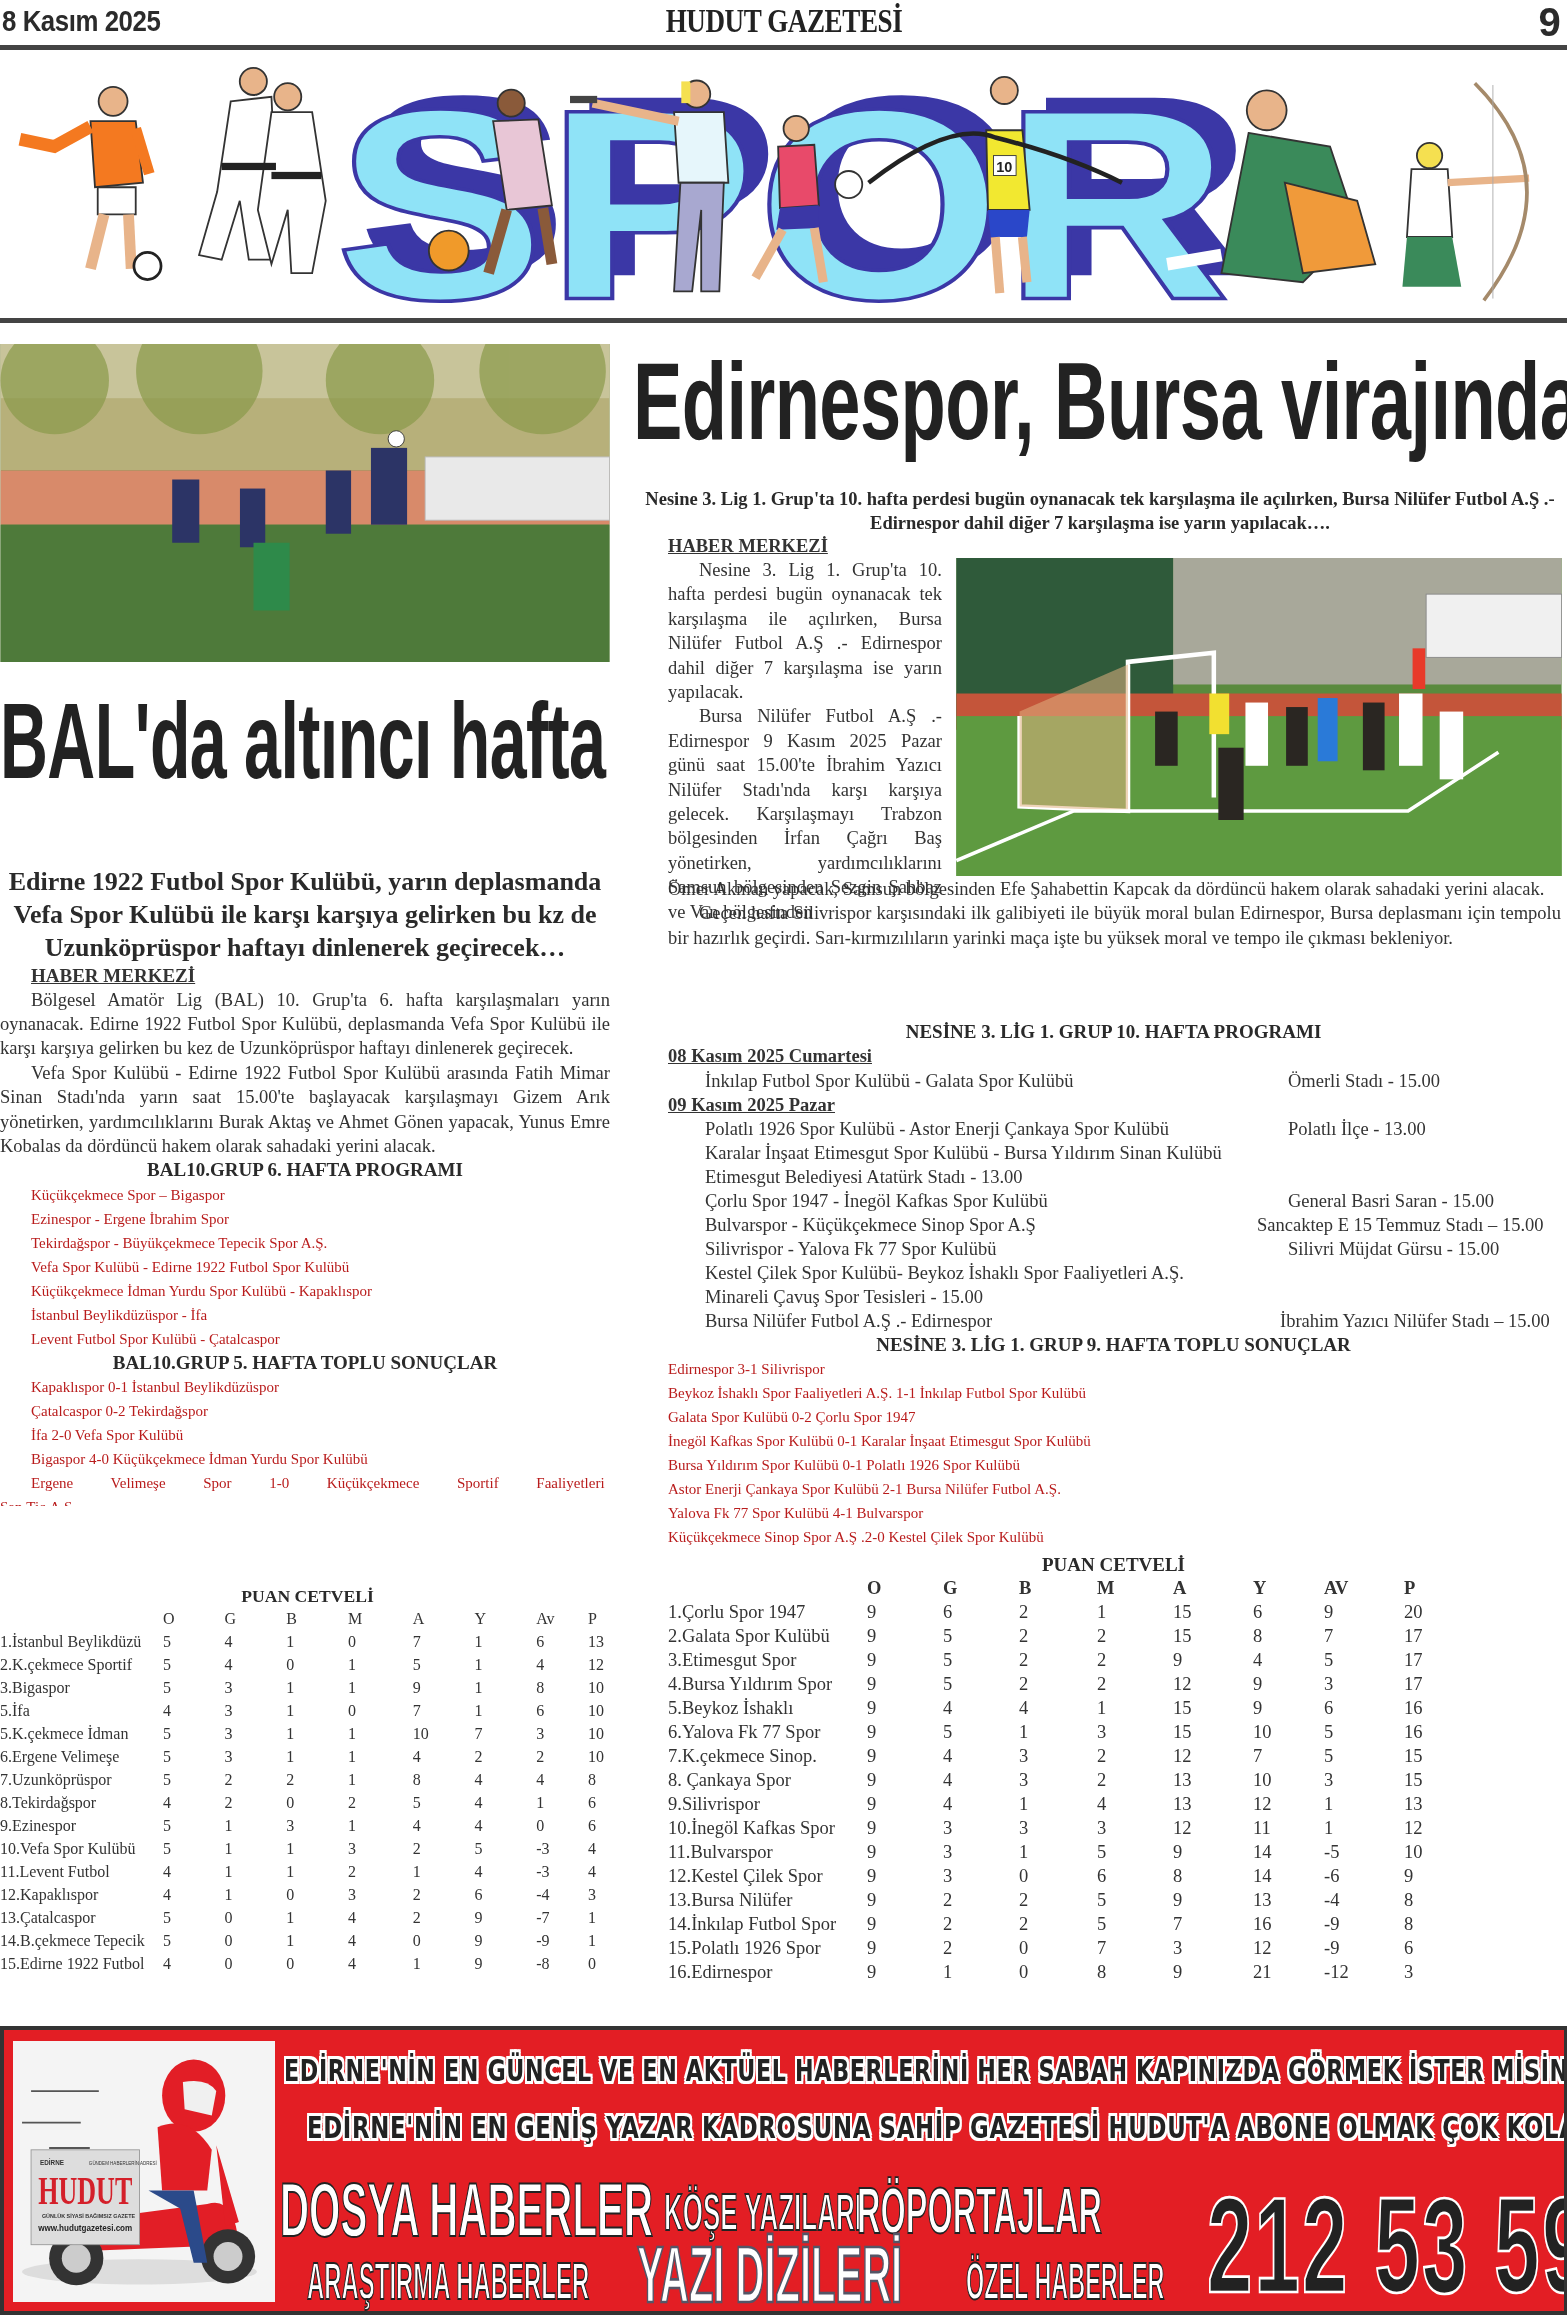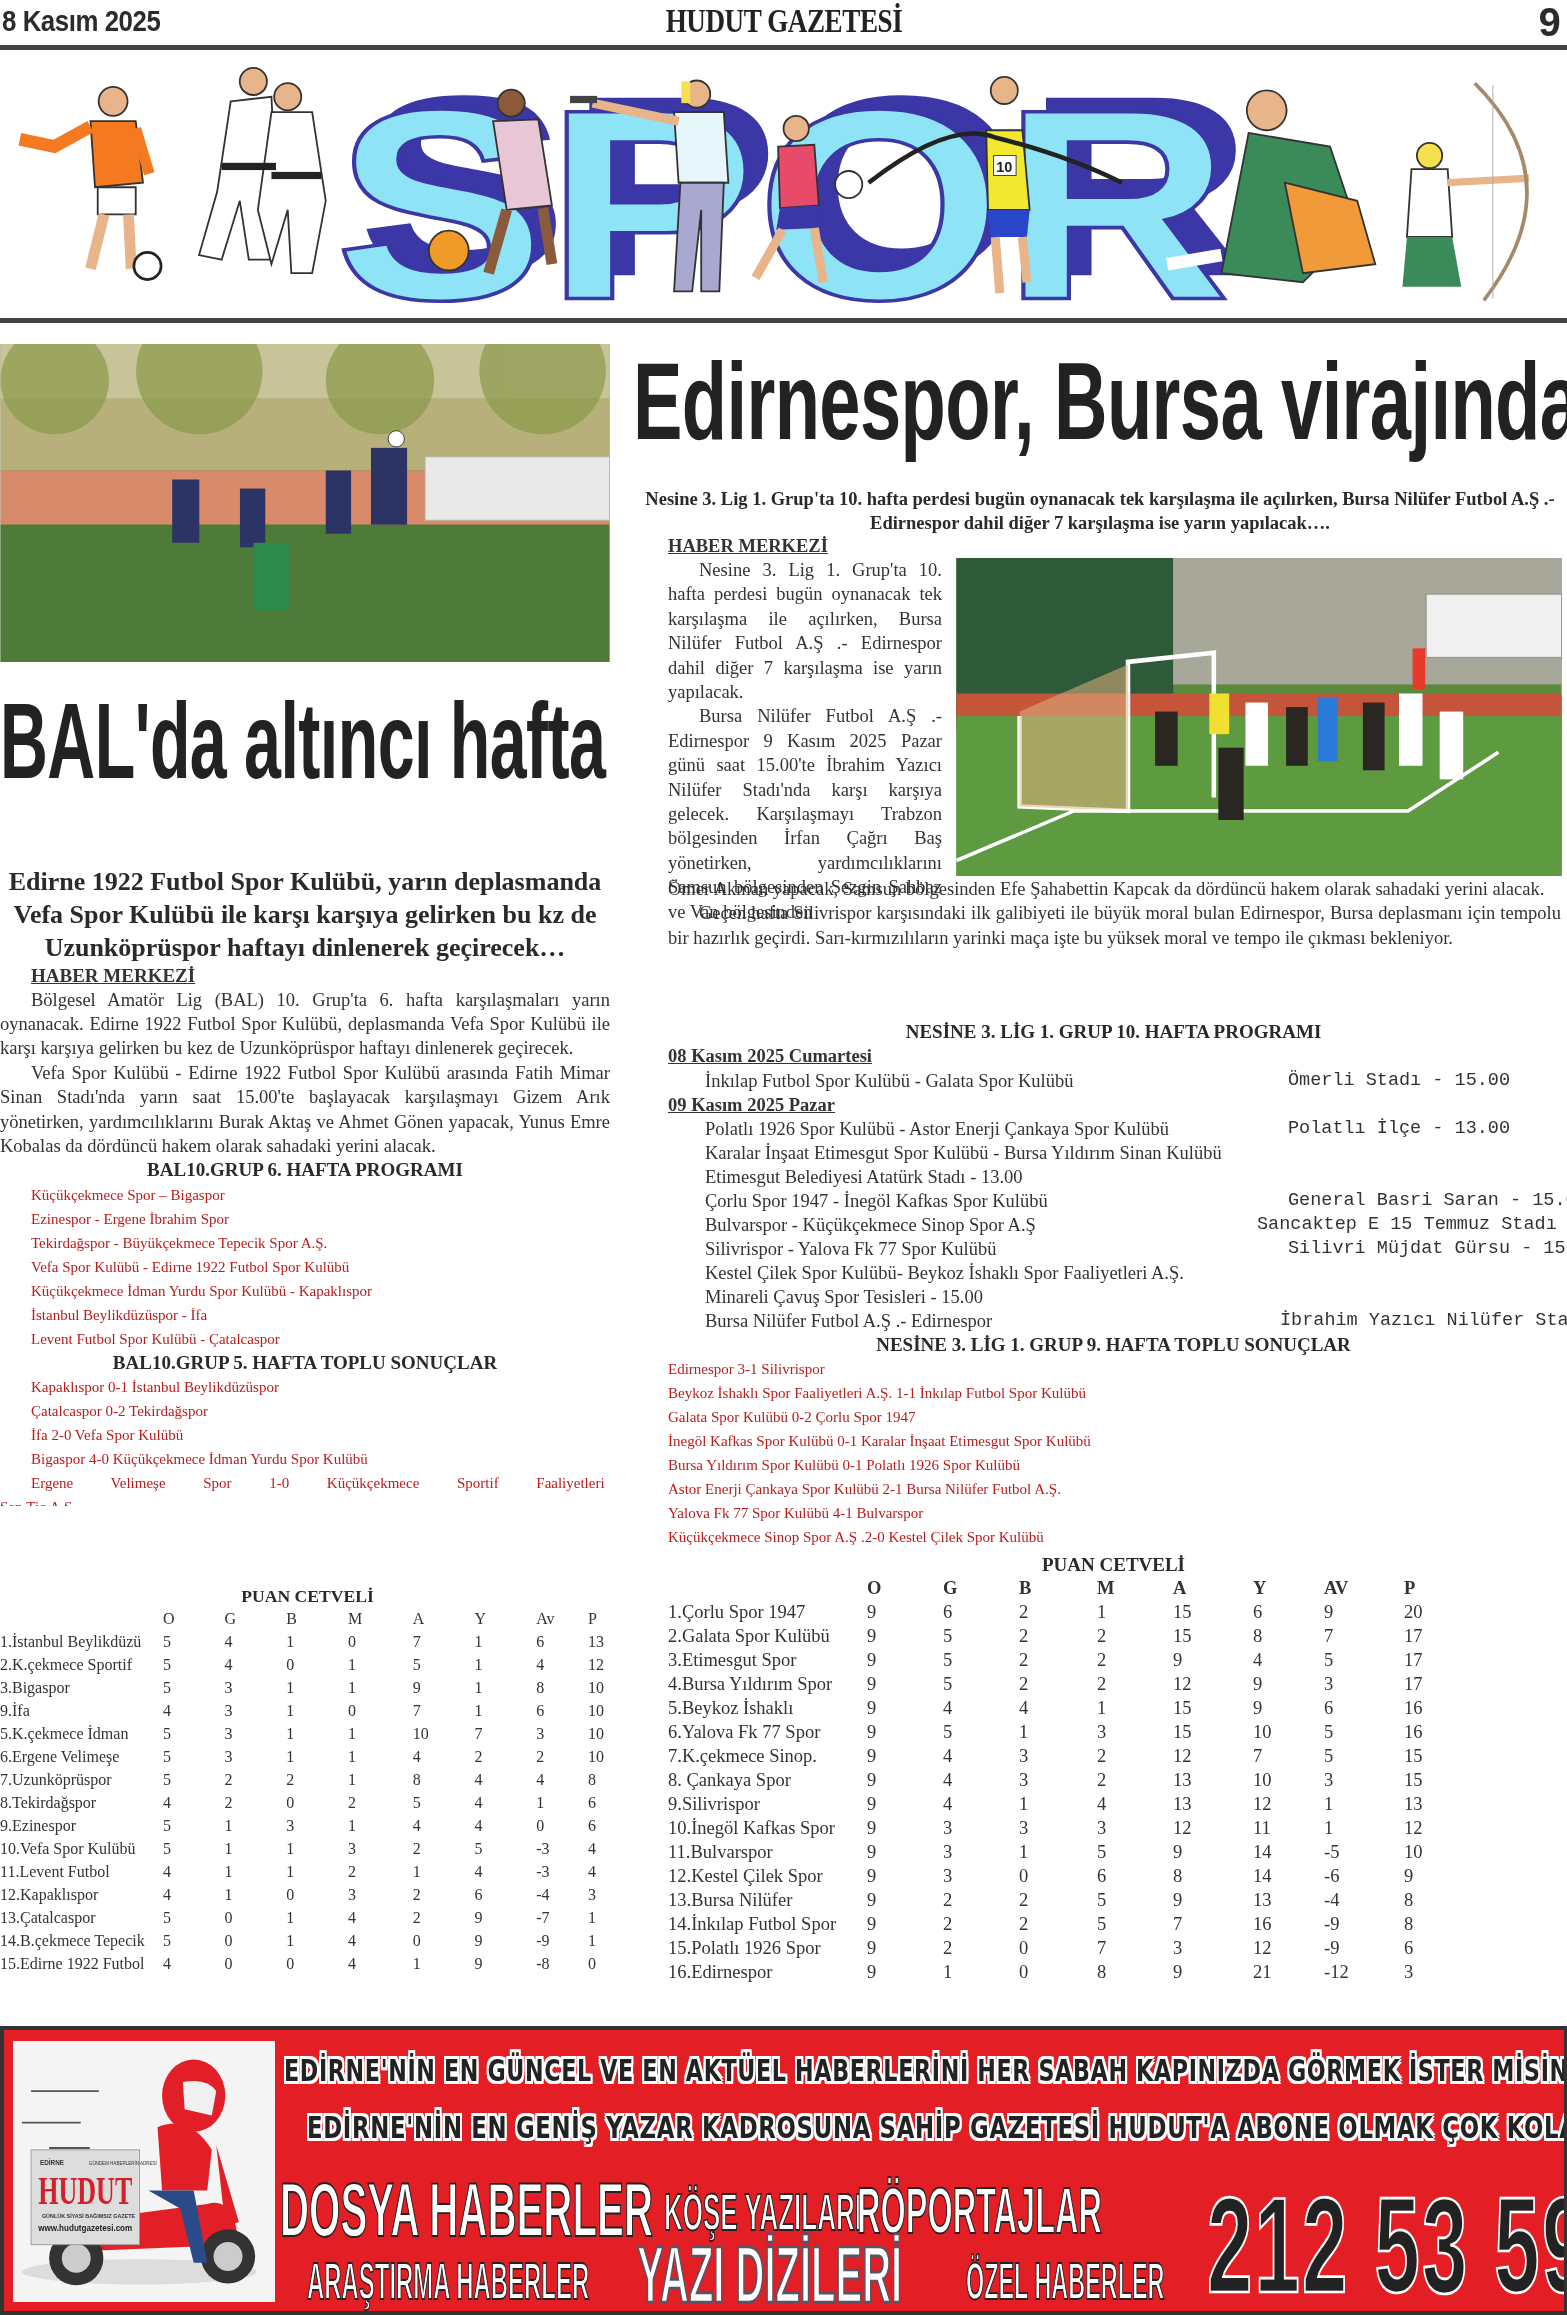--- a/index.html
+++ b/index.html
@@ -36,21 +36,21 @@
   .stand-left { position: absolute; left: 0; top: 1585px; width: 615px; }
   .stand-left .sh { font-size: 17.6px; font-weight: bold; text-align: center; height: 22px; line-height: 22px; }
   .right-deck { font-size: 18.5px; line-height: 24.4px; font-weight: bold; text-align: center; color: #2a2a2a; position: absolute; left: 642px; top: 487px; width: 916px; }
   .r-byline { position: absolute; left: 668px; top: 536px; font-size: 18.5px; }
   .r-text-narrow { position: absolute; left: 668px; top: 558px; width: 274px; }
   .r-text-wide { position: absolute; left: 668px; top: 900px; width: 893px; }
   .prog { position: absolute; left: 668px; top: 1020px; width: 891px; }
   .prog .sec-head { font-size: 19px; line-height: 24.4px; }
   .prog .day { font-weight: bold; text-decoration: underline; font-size: 18.5px; line-height: 24.4px; color: #333; }
   .prog .match { position: relative; font-size: 18.5px; line-height: 24px; color: #333; white-space: nowrap; height: 24px; margin-left: 37px; }
-  .prog .match .venue { position: absolute; top: 0; font-family: Liberation Mono, monospace; }
+  .prog .match .venue { position: absolute; top: 0; }
   .results { position: absolute; left: 668px; top: 1333px; width: 891px; }
   .results .sec-head { font-size: 19px; line-height: 24.4px; }
   .results .list-line { padding-left: 0; line-height: 24px; }
   .stand-right { position: absolute; left: 668px; top: 1553px; width: 891px; }
   .stand-right .sh { font-size: 19px; font-weight: bold; text-align: center; height: 23.5px; line-height: 23.5px; }
   .stand-right table.standings { font-size: 18.5px; }
   .stand-right table.standings td, .stand-right table.standings th { height: 24px; }
   .stand-right table.standings th { font-weight: bold; }
 
   .ad { position: absolute; left: 0; top: 2026px; width: 1568px; height: 289px; background: #e31e24; border: 4.5px solid #333; overflow: hidden; }
@@ -265,21 +265,21 @@
           <td>5</td>
           <td>3</td>
           <td>1</td>
           <td>1</td>
           <td>9</td>
           <td>1</td>
           <td>8</td>
           <td>10</td>
         </tr>
         <tr>
-          <td>9.İfa</td>
+          <td>5.İfa</td>
           <td>4</td>
           <td>3</td>
           <td>1</td>
           <td>0</td>
           <td>7</td>
           <td>1</td>
           <td>6</td>
           <td>10</td>
         </tr>
         <tr>

